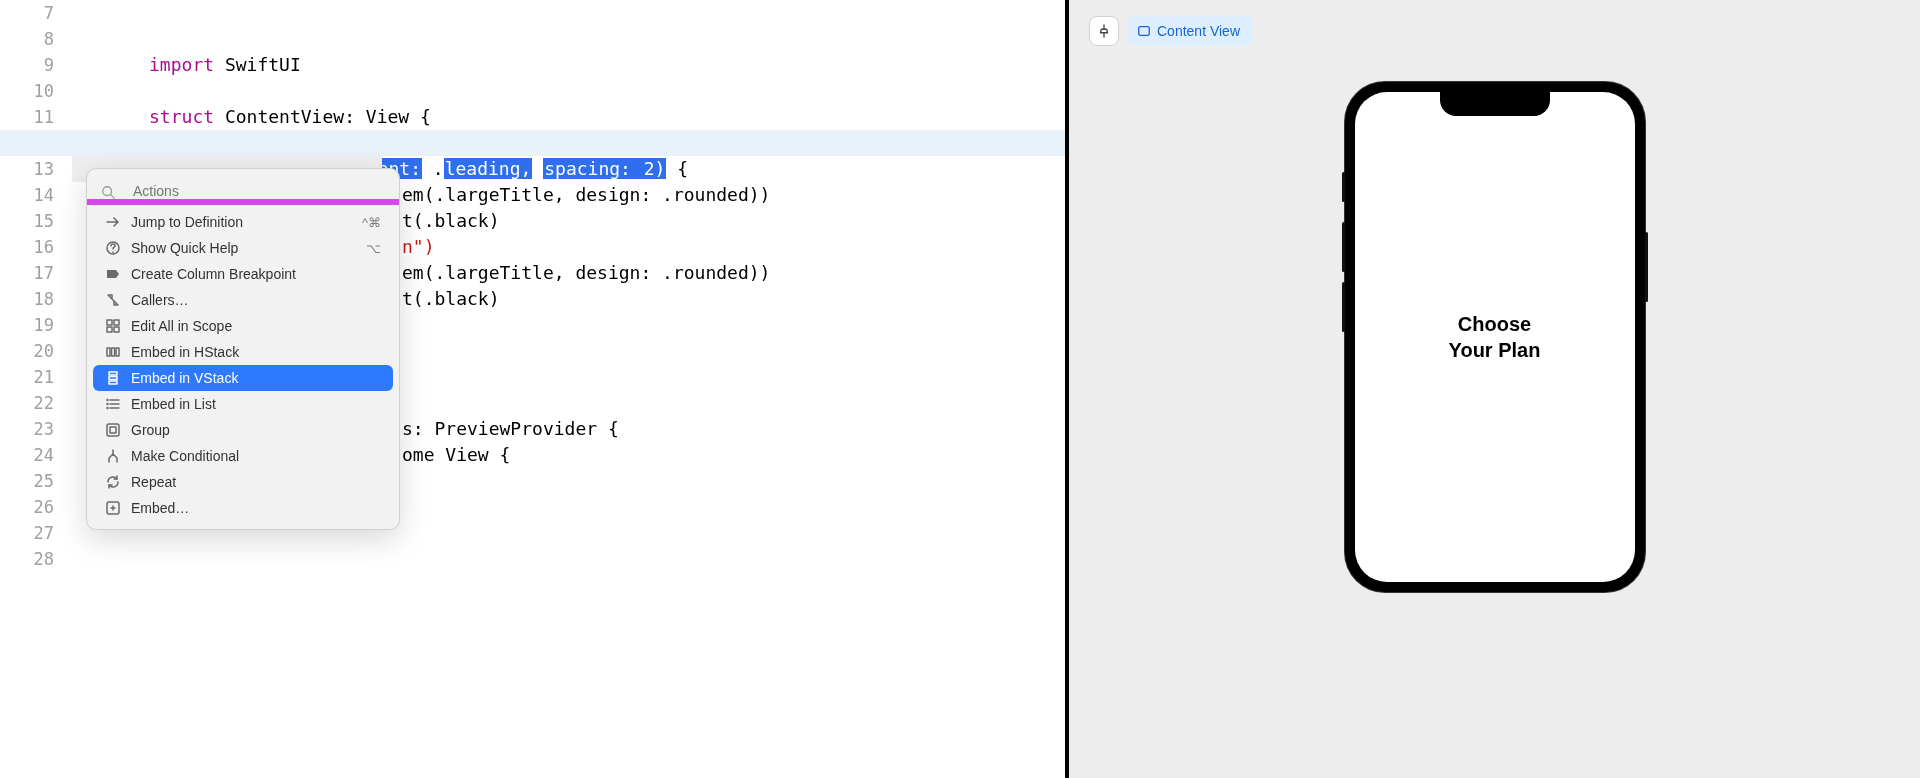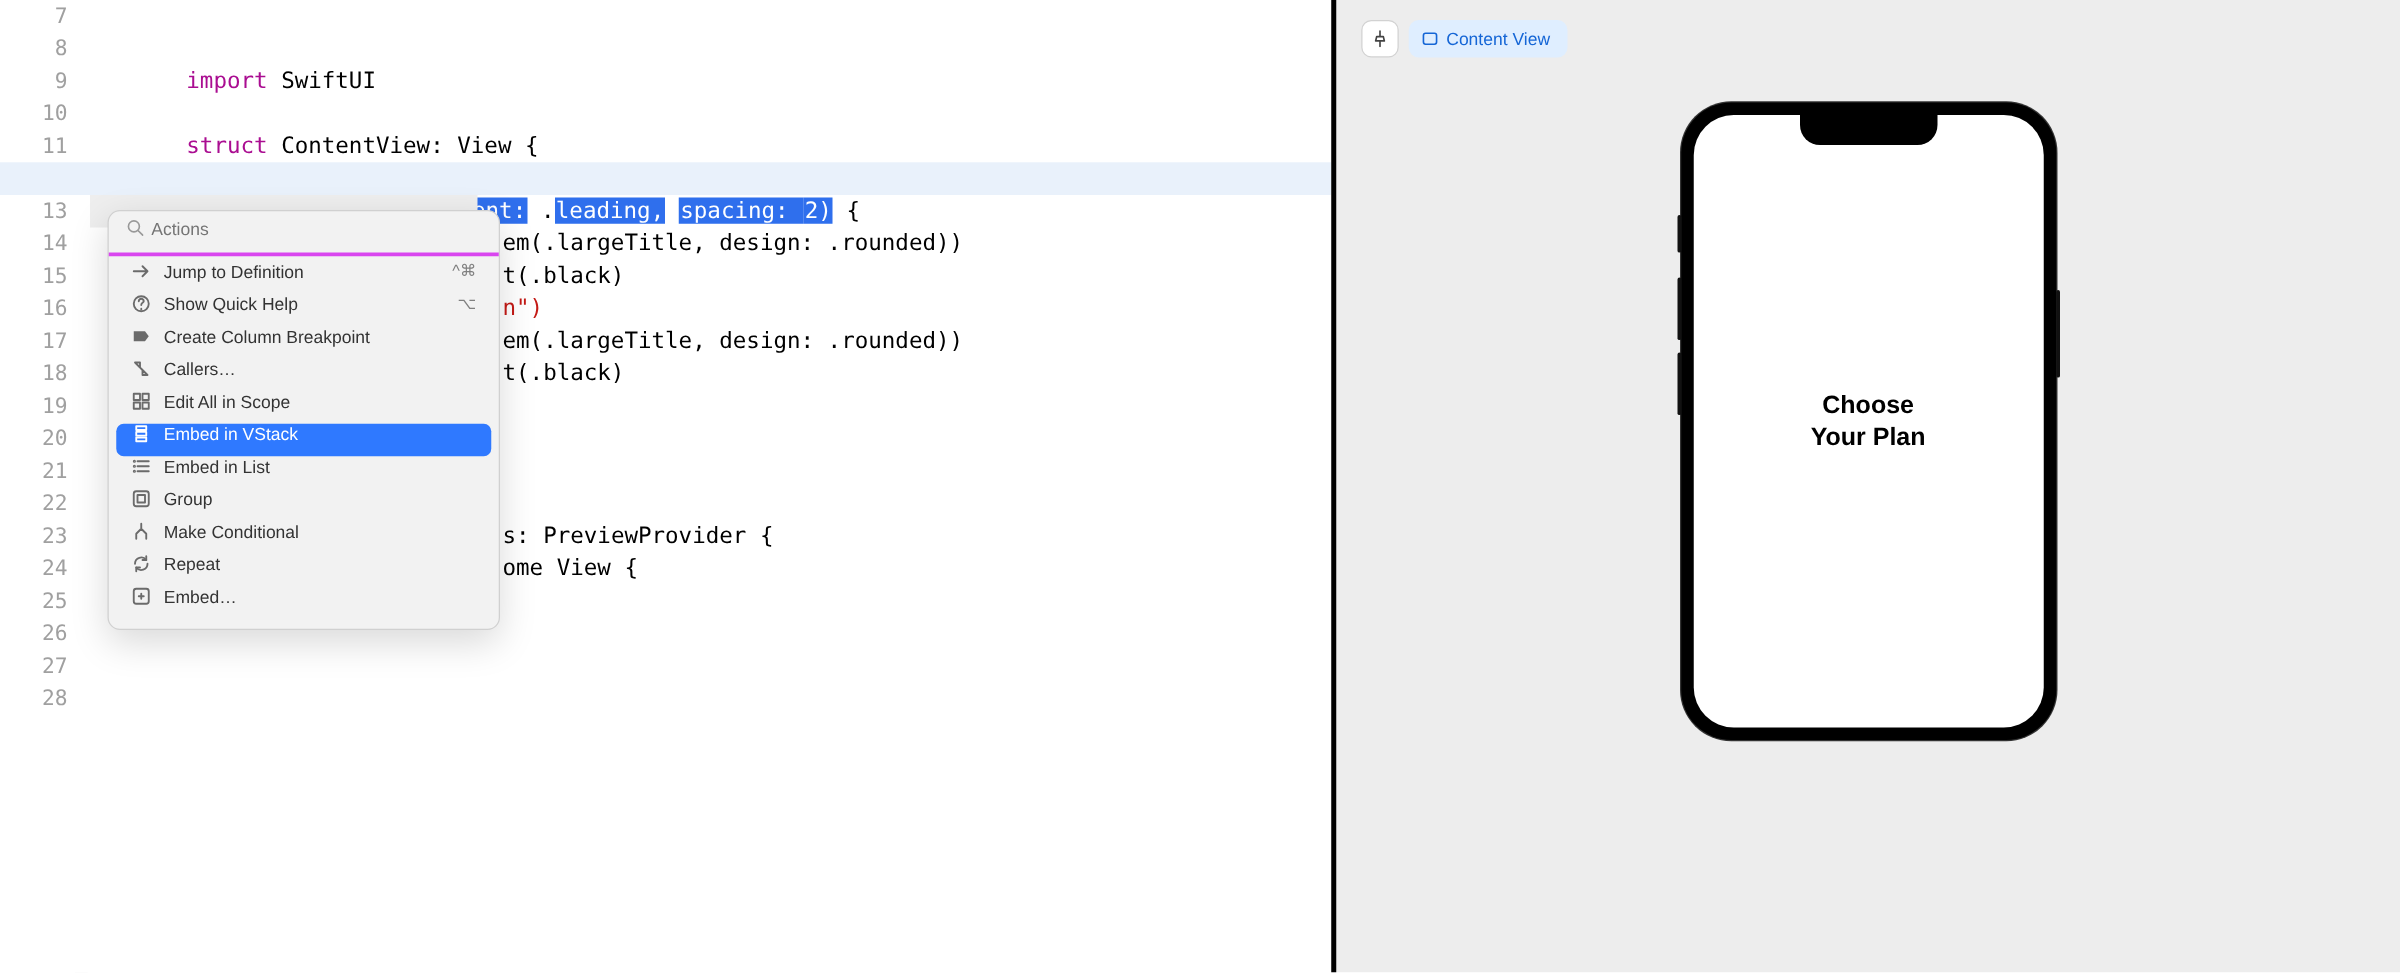--- a/index.html
+++ b/index.html
@@ -77,36 +77,38 @@
     border: 1px solid #d0d0d0;
     border-radius: 10px;
     box-shadow: 0 10px 30px rgba(0,0,0,.15);
     font-family: -apple-system, "Helvetica Neue", Arial, sans-serif;
     font-size: 14px;
     z-index: 50;
     padding: 6px 0 8px 0;
   }
   .menu-search {
     display: flex;
-    align-items: flex-start;
+    align-items: flex-end;
     height: 30px;
     padding: 0 12px 0 14px;
-    border-bottom: 3px solid #d946ef;
+    border-bottom: 6px solid #d946ef;
     margin-bottom: 4px;
     color: #999;
+    gap: 12px;
   }
   .menu-search svg { width: 14px; height: 14px; margin-right: 6px; flex: 0 0 auto; }
   .menu-search input {
     border: none; outline: none; background: transparent;
     font-size: 14px; width: 100%;
     font-family: inherit;
     color: #333;
   }
   .menu-item {
     display: flex;
+    align-items: center;
     height: 26px;
     padding: 0 12px;
     margin: 0 6px;
     border-radius: 6px;
     color: #333;
     cursor: default;
   }
   .menu-item .micon {
     width: 16px; height: 16px; margin-right: 10px; flex:0 0 auto;
     display:flex; align-items:center; justify-content:center;
@@ -315,20 +317,30 @@
           <span class="micon">
             <svg class="stroke" viewBox="0 0 16 16">
               <rect x="2" y="2" width="5" height="5"></rect>
               <rect x="9" y="2" width="5" height="5"></rect>
               <rect x="2" y="9" width="5" height="5"></rect>
               <rect x="9" y="9" width="5" height="5"></rect>
             </svg>
           </span>
           <span class="label">Edit All in Scope</span>
         </div>
+        <div class="menu-item">
+          <span class="micon">
+            <svg class="stroke" viewBox="0 0 16 16">
+              <rect x="2" y="4" width="3" height="8"></rect>
+              <rect x="6.5" y="4" width="3" height="8"></rect>
+              <rect x="11" y="4" width="3" height="8"></rect>
+            </svg>
+          </span>
+          <span class="label">Embed in HStack</span>
+        </div>
         <div class="menu-item hover">
           <span class="micon">
             <svg class="stroke" viewBox="0 0 16 16">
               <rect x="4" y="2" width="8" height="3"></rect>
               <rect x="4" y="6.5" width="8" height="3"></rect>
               <rect x="4" y="11" width="8" height="3"></rect>
             </svg>
           </span>
           <span class="label">Embed in VStack</span>
         </div>

